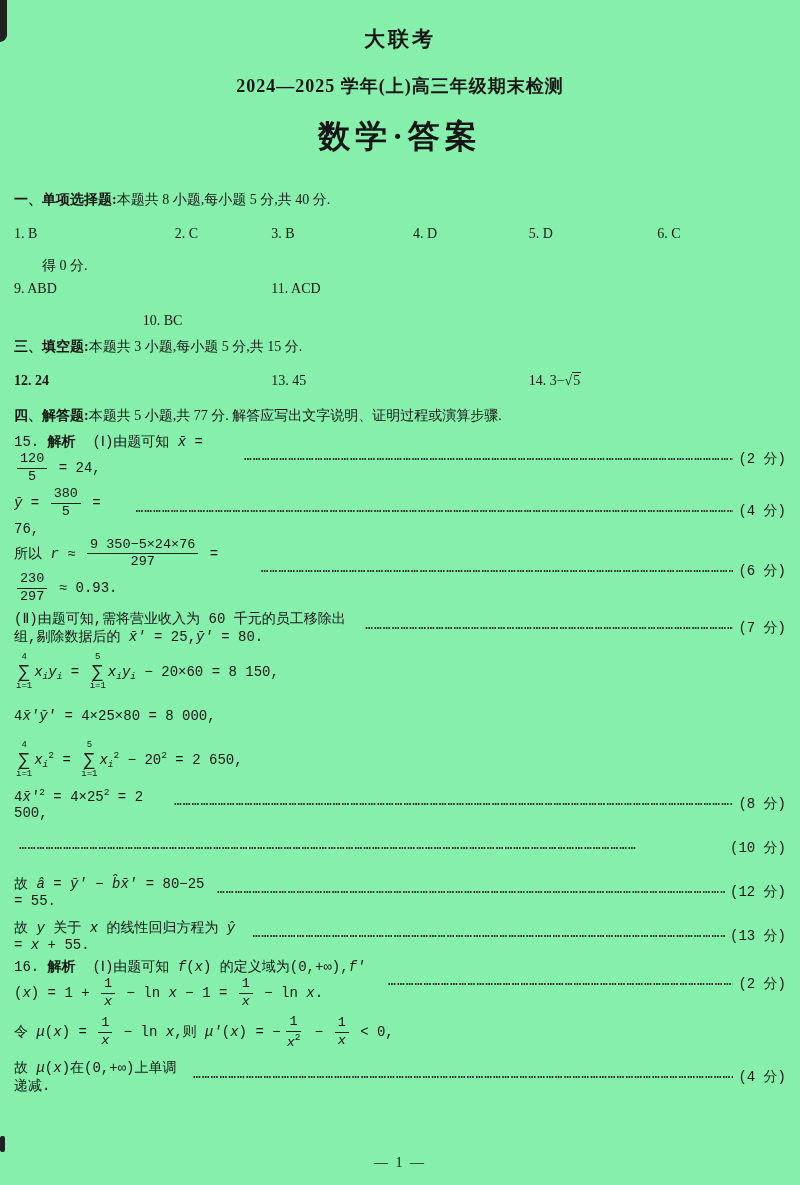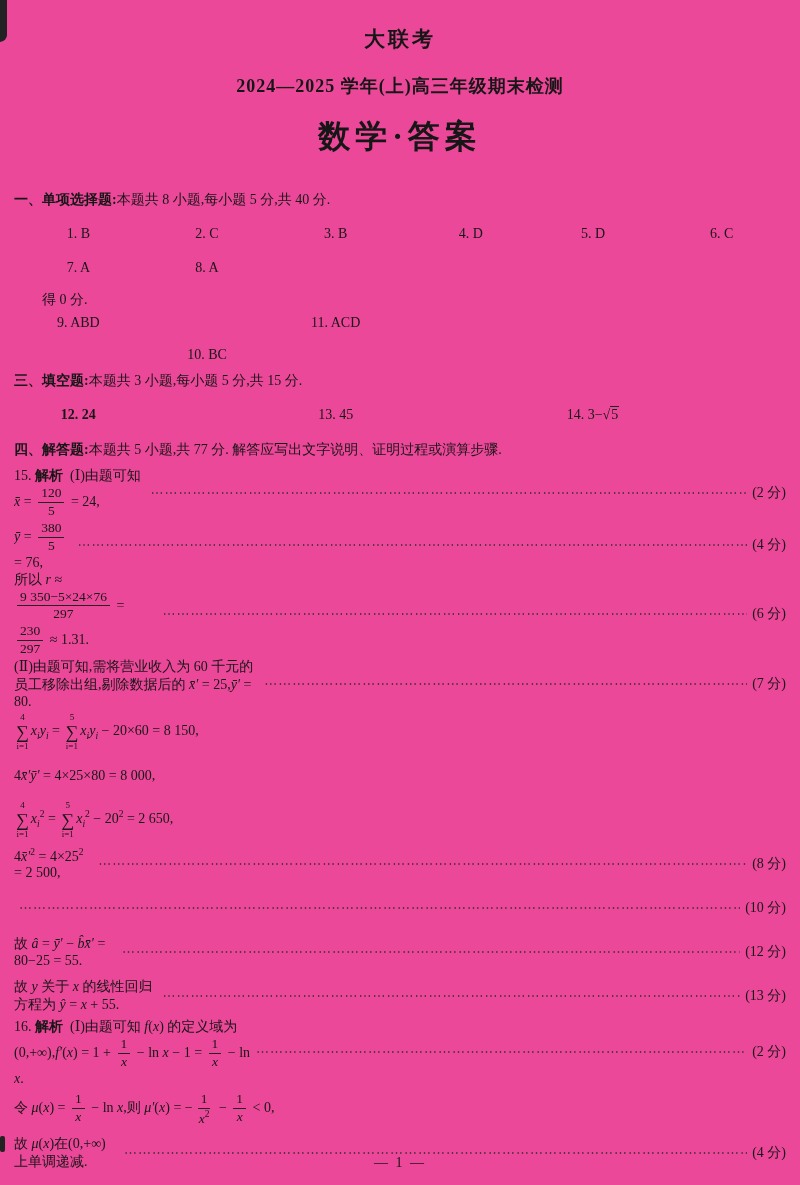--- a/index.html
+++ b/index.html
@@ -1,31 +1,31 @@
 <!DOCTYPE html>
 <html><head>
 <meta charset="utf-8">
 <style>
   html,body{margin:0;padding:0;}
   body{
     width:800px;height:1185px;background:#f7f7f5;color:#161616;
     font-family:"Liberation Serif","DejaVu Serif",serif;font-size:14px;
     overflow:hidden;position:relative;
   }
-  .page{position:relative;width:100%;height:100%;padding:24px 14px 0;box-sizing:border-box;background:#ec4899;}
+  .page{position:relative;width:100%;height:100%;padding:24px 14px 0;box-sizing:border-box;background:#86efac;}
   .header{text-align:center;}
   .brand{font-size:21px;font-weight:700;letter-spacing:3px;line-height:30px;}
   .subtitle{font-size:18px;font-weight:700;margin-top:18px;line-height:28px;letter-spacing:1px;}
   .title{font-size:32px;font-weight:700;margin-top:18px;line-height:36px;letter-spacing:5px;}
   .content{margin-top:28px;}
   .line{display:flex;align-items:center;width:100%;overflow:hidden;}
   .l-sec{min-height:35px;}
-  .l-ans{min-height:34px;text-align:center;}
+  .l-ans{min-height:34px;}
   .l-txt{min-height:30px;}
-  .l-fml{min-height:44px;}
+  .l-fml{min-height:44px;font-family:Liberation Mono, monospace;}
   .lc{white-space:pre-wrap;flex:0 1 auto;}
   .bold{font-weight:700;}
   .it{font-style:italic;}
   sup{font-size:9.5px;vertical-align:super;}
   sub{font-size:9.5px;vertical-align:sub;font-style:italic;}
   .frac{display:inline-flex;flex-direction:column;align-items:center;vertical-align:middle;margin:0 3px;line-height:1.25;font-size:13.5px;}
   .frac .num{border-bottom:1px solid #222;padding:0 3px;text-align:center;}
   .frac .den{padding:0 3px;text-align:center;}
   .sum{display:inline-flex;flex-direction:column;align-items:center;vertical-align:middle;margin:0 2px;line-height:1;font-size:9px;}
   .sum .sig{font-size:18px;line-height:1;}
@@ -54,31 +54,25 @@
     <div class="title">数学·答案</div>
   </header>
 
   <main class="content">
       <div class="line l-sec">
         <span class="lc"><span class="bold">一、单项选择题:</span><span>本题共 8 小题,每小题 5 分,共 40 分.</span></span>
       </div>
       <div class="line l-ans">
         <div class="answers">
           <span class="ans-item" style="grid-column-start: 1;"><span>1. B</span></span>
-          <span class="ans-item" style="grid-column-start: 2;"><span>2. C</span></span>
+          <span class="ans-item" style="grid-column-start: 2; margin-left: 32px;"><span>2. C</span></span>
           <span class="ans-item" style="grid-column-start: 3;"><span>3. B</span></span>
           <span class="ans-item" style="grid-column-start: 4; margin-left: 13px;"><span>4. D</span></span>
           <span class="ans-item" style="grid-column-start: 5;"><span>5. D</span></span>
           <span class="ans-item" style="grid-column-start: 6;"><span>6. C</span></span>
-        </div>
-      </div>
-      <div class="line l-ans">
-        <div class="answers">
-          <span class="ans-item" style="grid-column-start: 1;"><span>7. A</span></span>
-          <span class="ans-item" style="grid-column-start: 2;"><span>8. A</span></span>
         </div>
       </div>
       <div class="line l-txt" style="padding-left: 28px;">
         <span class="lc"><span>得 0 分.</span></span>
       </div>
       <div class="line l-ans">
         <div class="answers">
           <span class="ans-item" style="grid-column-start: 1;"><span>9. ABD</span></span>
           <span class="ans-item" style="grid-column-start: 2; margin-top: 32px;"><span>10. BC</span></span>
           <span class="ans-item" style="grid-column-start: 3;"><span>11. ACD</span></span>
@@ -101,21 +95,21 @@
         <span class="lc"><span>15. </span><span class="bold">解析</span><span>  (Ⅰ)由题可知 </span><span class="it">x̄</span><span> = </span><span class="frac"><span class="num"><span>120</span></span><span class="den"><span>5</span></span></span><span> = 24,</span></span>
         <span class="dots">⋯⋯⋯⋯⋯⋯⋯⋯⋯⋯⋯⋯⋯⋯⋯⋯⋯⋯⋯⋯⋯⋯⋯⋯⋯⋯⋯⋯⋯⋯⋯⋯⋯⋯⋯⋯⋯⋯⋯⋯⋯⋯⋯⋯⋯⋯⋯⋯⋯⋯⋯⋯⋯⋯⋯⋯⋯⋯⋯⋯⋯⋯⋯⋯⋯⋯⋯⋯⋯⋯</span>
         <span class="score">(2 分)</span>
       </div>
       <div class="line l-fml">
         <span class="lc"><span class="it">ȳ</span><span> = </span><span class="frac"><span class="num"><span>380</span></span><span class="den"><span>5</span></span></span><span> = 76,</span></span>
         <span class="dots">⋯⋯⋯⋯⋯⋯⋯⋯⋯⋯⋯⋯⋯⋯⋯⋯⋯⋯⋯⋯⋯⋯⋯⋯⋯⋯⋯⋯⋯⋯⋯⋯⋯⋯⋯⋯⋯⋯⋯⋯⋯⋯⋯⋯⋯⋯⋯⋯⋯⋯⋯⋯⋯⋯⋯⋯⋯⋯⋯⋯⋯⋯⋯⋯⋯⋯⋯⋯⋯⋯</span>
         <span class="score">(4 分)</span>
       </div>
       <div class="line l-fml">
-        <span class="lc"><span>所以 </span><span class="it">r</span><span> ≈ </span><span class="frac"><span class="num"><span>9 350−5×24×76</span></span><span class="den"><span>297</span></span></span><span> = </span><span class="frac"><span class="num"><span>230</span></span><span class="den"><span>297</span></span></span><span> ≈ 1.31.</span></span>
+        <span class="lc"><span>所以 </span><span class="it">r</span><span> ≈ </span><span class="frac"><span class="num"><span>9 350−5×24×76</span></span><span class="den"><span>297</span></span></span><span> = </span><span class="frac"><span class="num"><span>230</span></span><span class="den"><span>297</span></span></span><span> ≈ 0.93.</span></span>
         <span class="dots">⋯⋯⋯⋯⋯⋯⋯⋯⋯⋯⋯⋯⋯⋯⋯⋯⋯⋯⋯⋯⋯⋯⋯⋯⋯⋯⋯⋯⋯⋯⋯⋯⋯⋯⋯⋯⋯⋯⋯⋯⋯⋯⋯⋯⋯⋯⋯⋯⋯⋯⋯⋯⋯⋯⋯⋯⋯⋯⋯⋯⋯⋯⋯⋯⋯⋯⋯⋯⋯⋯</span>
         <span class="score">(6 分)</span>
       </div>
       <div class="line l-fml">
         <span class="lc"><span>(Ⅱ)由题可知,需将营业收入为 60 千元的员工移除出组,剔除数据后的 </span><span class="it">x̄′</span><span> = 25,</span><span class="it">ȳ′</span><span> = 80.</span></span>
         <span class="dots">⋯⋯⋯⋯⋯⋯⋯⋯⋯⋯⋯⋯⋯⋯⋯⋯⋯⋯⋯⋯⋯⋯⋯⋯⋯⋯⋯⋯⋯⋯⋯⋯⋯⋯⋯⋯⋯⋯⋯⋯⋯⋯⋯⋯⋯⋯⋯⋯⋯⋯⋯⋯⋯⋯⋯⋯⋯⋯⋯⋯⋯⋯⋯⋯⋯⋯⋯⋯⋯⋯</span>
         <span class="score">(7 分)</span>
       </div>
       <div class="line l-fml">
         <span class="lc"><span class="sum"><span class="lim">4</span><span class="sig">∑</span><span class="lim">i=1</span></span><span class="it">x</span><sub>i</sub><span class="it">y</span><sub>i</sub><span> = </span><span class="sum"><span class="lim">5</span><span class="sig">∑</span><span class="lim">i=1</span></span><span class="it">x</span><sub>i</sub><span class="it">y</span><sub>i</sub><span> − 20×60 = 8 150,</span></span>

